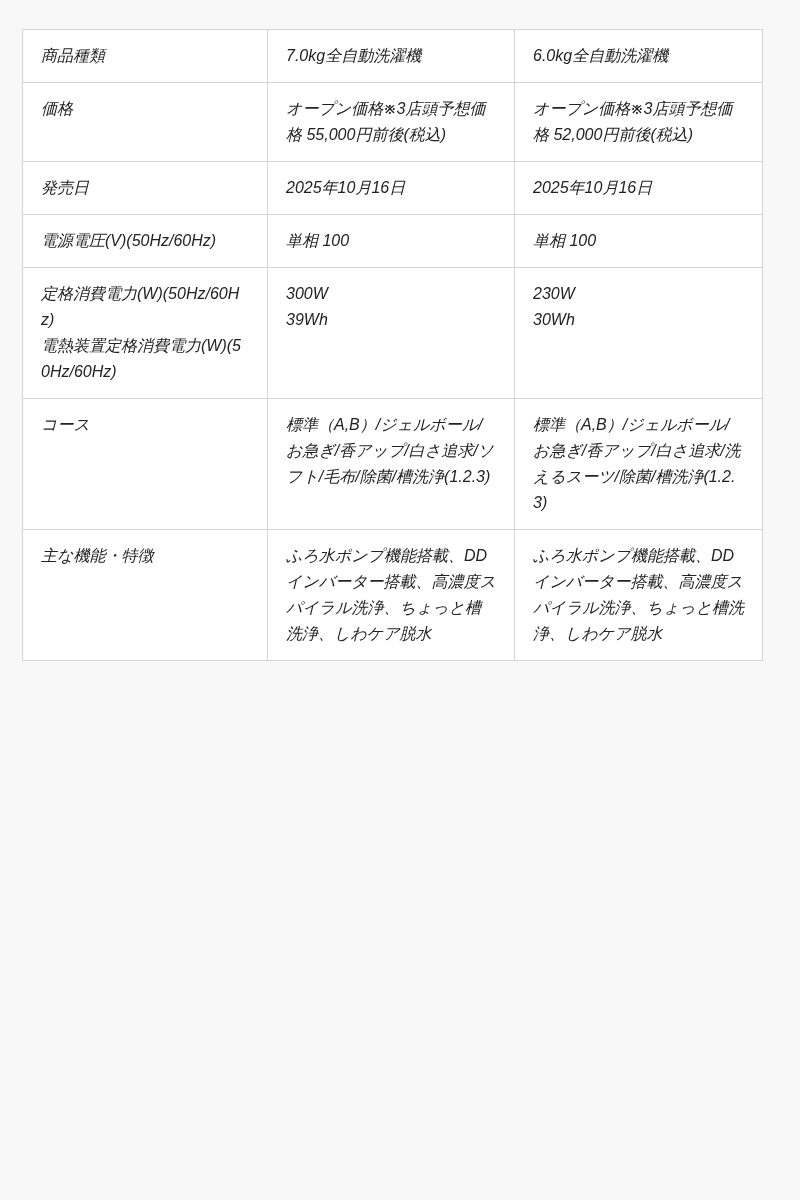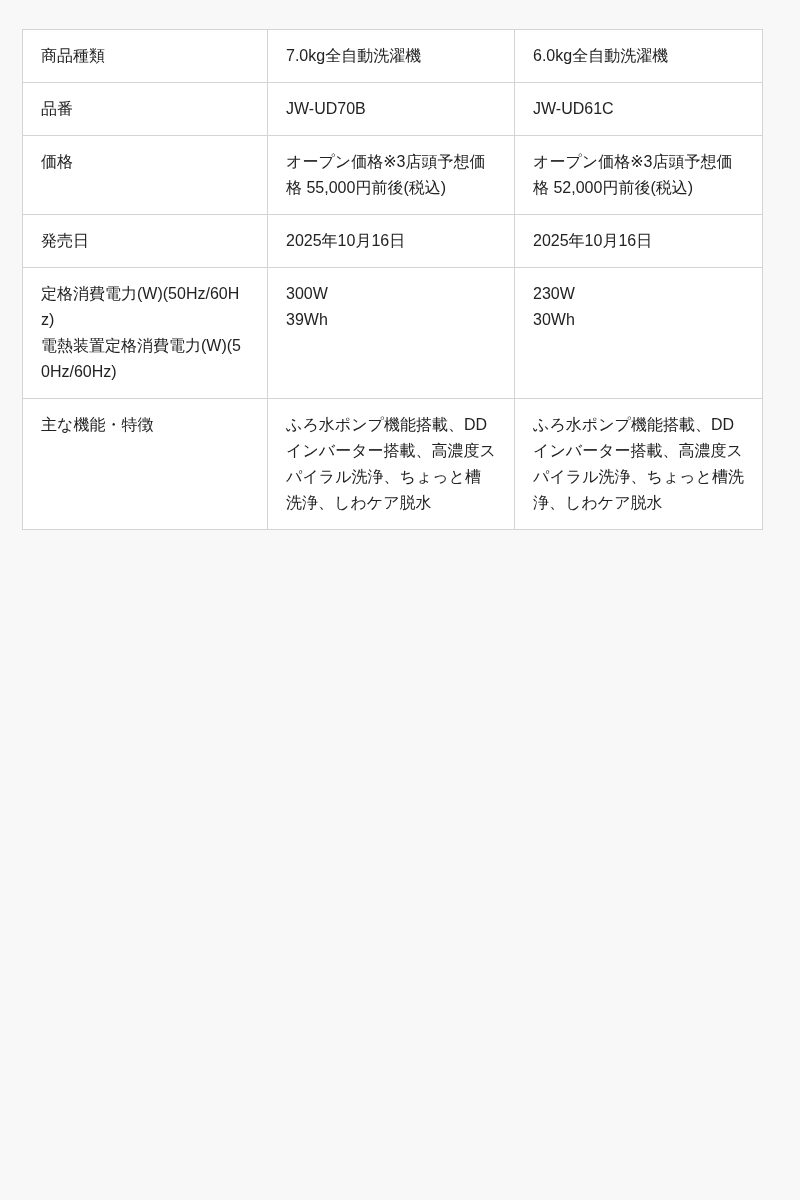--- a/index.html
+++ b/index.html
@@ -36,20 +36,21 @@
     vertical-align:top;
     text-align:left;
     font-weight:400;
     font-size:16px;
     line-height:26px;
     color:var(--text-color);
     padding:13px 18px;
     white-space:pre-wrap;
     word-break:break-all;
     overflow-wrap:break-word;
+    font-style:italic;
   }
   col.c-label{width:245px;}
   col.c-val1{width:247px;}
   col.c-val2{width:248px;}
 </style>
 </head>
 <body>
 
 <div class="table-wrap">
   <table class="spec">
@@ -58,56 +59,61 @@
       <col class="c-val1">
       <col class="c-val2">
     </colgroup>
     <tbody>
   <tr>
     <th scope="row">商品種類</th>
     <td>7.0kg全自動洗濯機</td>
     <td>6.0kg全自動洗濯機</td>
   </tr>
 
-  <tr>
-    <th scope="row">品番</th>
-    <td>JW-UD70B</td>
-    <td>JW-UD61C</td>
-  </tr>
 
 
 
   <tr>
     <th scope="row">価格</th>
     <td>オープン価格※3店頭予想価格 55,000円前後(税込)</td>
     <td>オープン価格※3店頭予想価格 52,000円前後(税込)</td>
   </tr>
 
   <tr>
     <th scope="row">発売日</th>
     <td>2025年10月16日</td>
     <td>2025年10月16日</td>
   </tr>
 
+  <tr>
+    <th scope="row">電源電圧(V)(50Hz/60Hz)</th>
+    <td>単相 100</td>
+    <td>単相 100</td>
+  </tr>
 
   <tr>
     <th scope="row">定格消費電力(W)(50Hz/60Hz)
 電熱装置定格消費電力(W)(50Hz/60Hz)</th>
     <td>300W
 39Wh</td>
     <td>230W
 30Wh</td>
   </tr>
 
 
 
 
 
 
 
+  <tr>
+    <th scope="row">コース</th>
+    <td>標準（A,B）/ジェルボール/お急ぎ/香アップ/白さ追求/ソフト/毛布/除菌/槽洗浄(1.2.3)</td>
+    <td>標準（A,B）/ジェルボール/お急ぎ/香アップ/白さ追求/洗えるスーツ/除菌/槽洗浄(1.2.3)</td>
+  </tr>
 
   <tr>
     <th scope="row">主な機能・特徴</th>
     <td>ふろ水ポンプ機能搭載、DDインバーター搭載、高濃度スパイラル洗浄、ちょっと槽洗浄、しわケア脱水</td>
     <td>ふろ水ポンプ機能搭載、DDインバーター搭載、高濃度スパイラル洗浄、ちょっと槽洗浄、しわケア脱水</td>
   </tr>
 </tbody>
   </table>
 </div>
 

